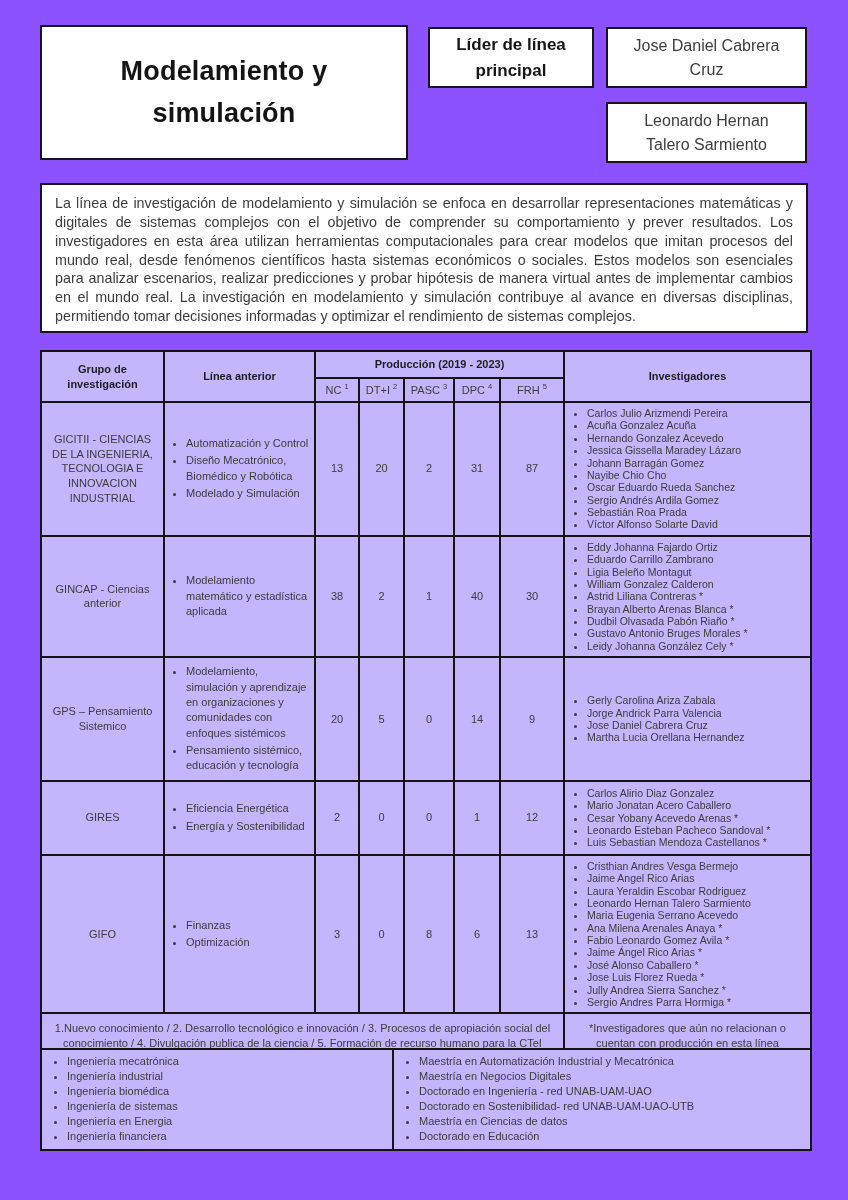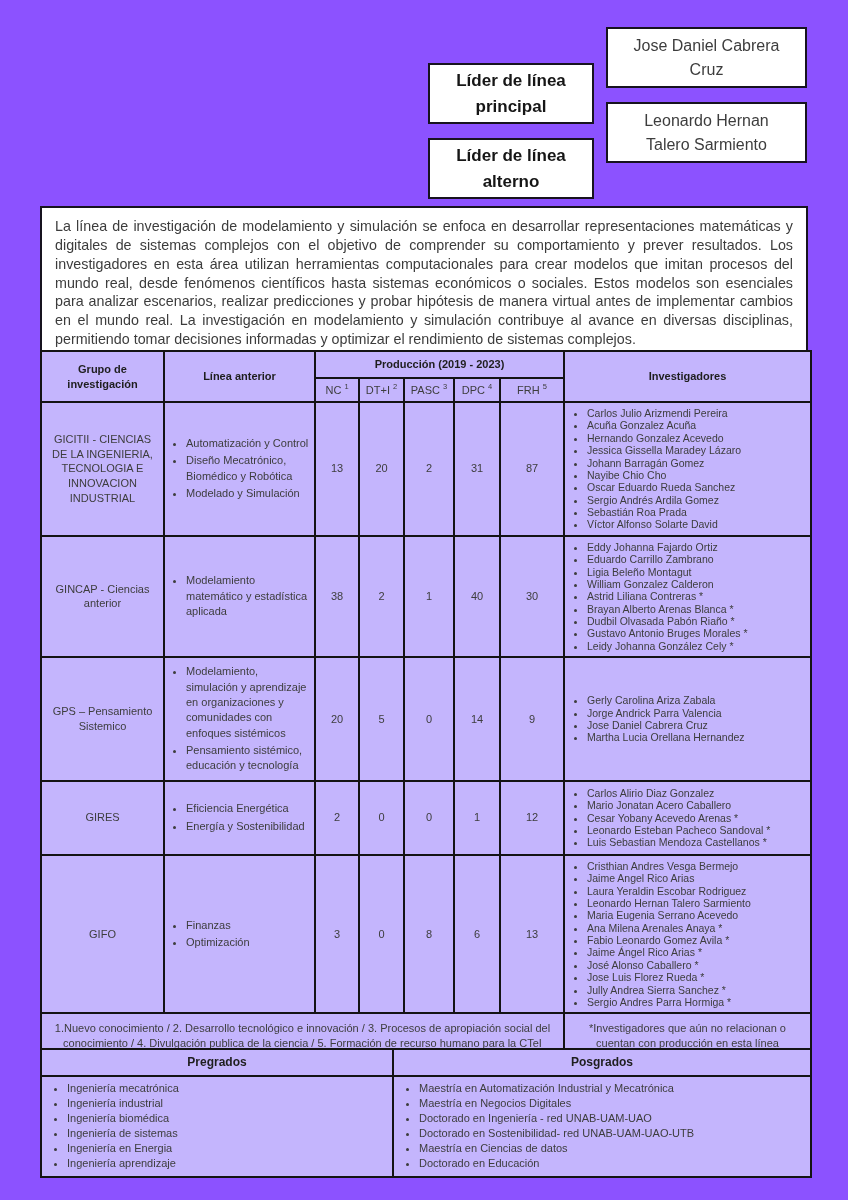--- a/index.html
+++ b/index.html
@@ -30,39 +30,37 @@
     font-weight: bold;
     font-size: 27px;
     line-height: 1.55;
     color: #141414;
     letter-spacing: 0.2px;
   }
   .leader-label {
     left: 428px; width: 166px; height: 61px;
     font-weight: bold; font-size: 17px; line-height: 1.5; color: #161616;
     padding: 0 10px;
-    margin-top: 36px;
   }
   .leader-name {
     left: 606px; width: 201px; height: 61px;
     font-size: 16px; line-height: 1.5; color: #3d3d3d;
     padding: 0 14px;
   }
   #leader-primary-label, #leader-primary-name { top: 27px; }
   #leader-alternate-label, #leader-alternate-name { top: 102px; }
 
   #description-box {
     left: 40px; top: 183px; width: 768px; height: 150px;
     border-width: 2.5px;
     padding: 9px 13px;
     font-size: 14.3px;
     line-height: 1.32;
     text-align: justify;
     color: #3c3c3c;
-    margin-top: 23px;
   }
 
   table.sheet {
     position: absolute;
     border-collapse: collapse;
     table-layout: fixed;
     background: #c4b5fd;
   }
   table.sheet td, table.sheet th {
     border: 2px solid #141414;
@@ -97,24 +95,24 @@
     padding: 5px 8px;
   }
   .prog-cell ul { margin: 0; padding-left: 17px; }
   .prog-cell li { margin: 0 0 1.5px 0; font-size: 11px; line-height: 1.22; }
 </style>
 </head>
 <body>
 
 <div class="page">
 
+  <div class="wbox center-flex" id="title-box">Modelamiento y simulación</div>
 
   <div class="wbox center-flex leader-label" id="leader-primary-label">Líder de línea principal</div>
   <div class="wbox center-flex leader-name" id="leader-primary-name">Jose Daniel Cabrera Cruz</div>
-  <div class="wbox center-flex leader-label" id="leader-alternate-label">Líder de línea alterno</div>
   <div class="wbox center-flex leader-name" id="leader-alternate-name">Leonardo Hernan Talero Sarmiento</div>
 
   <div class="wbox" id="description-box">La línea de investigación de modelamiento y simulación se enfoca en desarrollar representaciones matemáticas y digitales de sistemas complejos con el objetivo de comprender su comportamiento y prever resultados. Los investigadores en esta área utilizan herramientas computacionales para crear modelos que imitan procesos del mundo real, desde fenómenos científicos hasta sistemas económicos o sociales. Estos modelos son esenciales para analizar escenarios, realizar predicciones y probar hipótesis de manera virtual antes de implementar cambios en el mundo real. La investigación en modelamiento y simulación contribuye al avance en diversas disciplinas, permitiendo tomar decisiones informadas y optimizar el rendimiento de sistemas complejos.</div>
 
   <table class="sheet" id="research-table">
     <colgroup>
       <col style="width:123px">
         <col style="width:151px">
       <col style="width:44px">
         <col style="width:45px">
@@ -280,32 +278,28 @@
   </tbody>
     </table>
 
   <table class="sheet" id="programs-table">
     <colgroup>
       <col style="width:352px">
         <col style="width:418px">
     </colgroup>
     <tbody>
     <tr>
-      <th class="col-hdr">Pregrados</th>
-      <th class="col-hdr">Posgrados</th>
-    </tr>
-    <tr>
       <td class="prog-cell">
         <ul>
               <li>Ingeniería mecatrónica</li>
               <li>Ingeniería industrial</li>
               <li>Ingeniería biomédica</li>
               <li>Ingeniería de sistemas</li>
               <li>Ingeniería en Energia</li>
-              <li>Ingeniería aprendizaje</li>
+              <li>Ingeniería financiera</li>
             </ul>
       </td>
       <td class="prog-cell">
         <ul>
               <li>Maestría en Automatización Industrial y Mecatrónica</li>
               <li>Maestría en Negocios Digitales</li>
               <li>Doctorado en Ingeniería - red UNAB-UAM-UAO</li>
               <li>Doctorado en Sostenibilidad- red UNAB-UAM-UAO-UTB</li>
               <li>Maestría en Ciencias de datos</li>
               <li>Doctorado en Educación</li>

